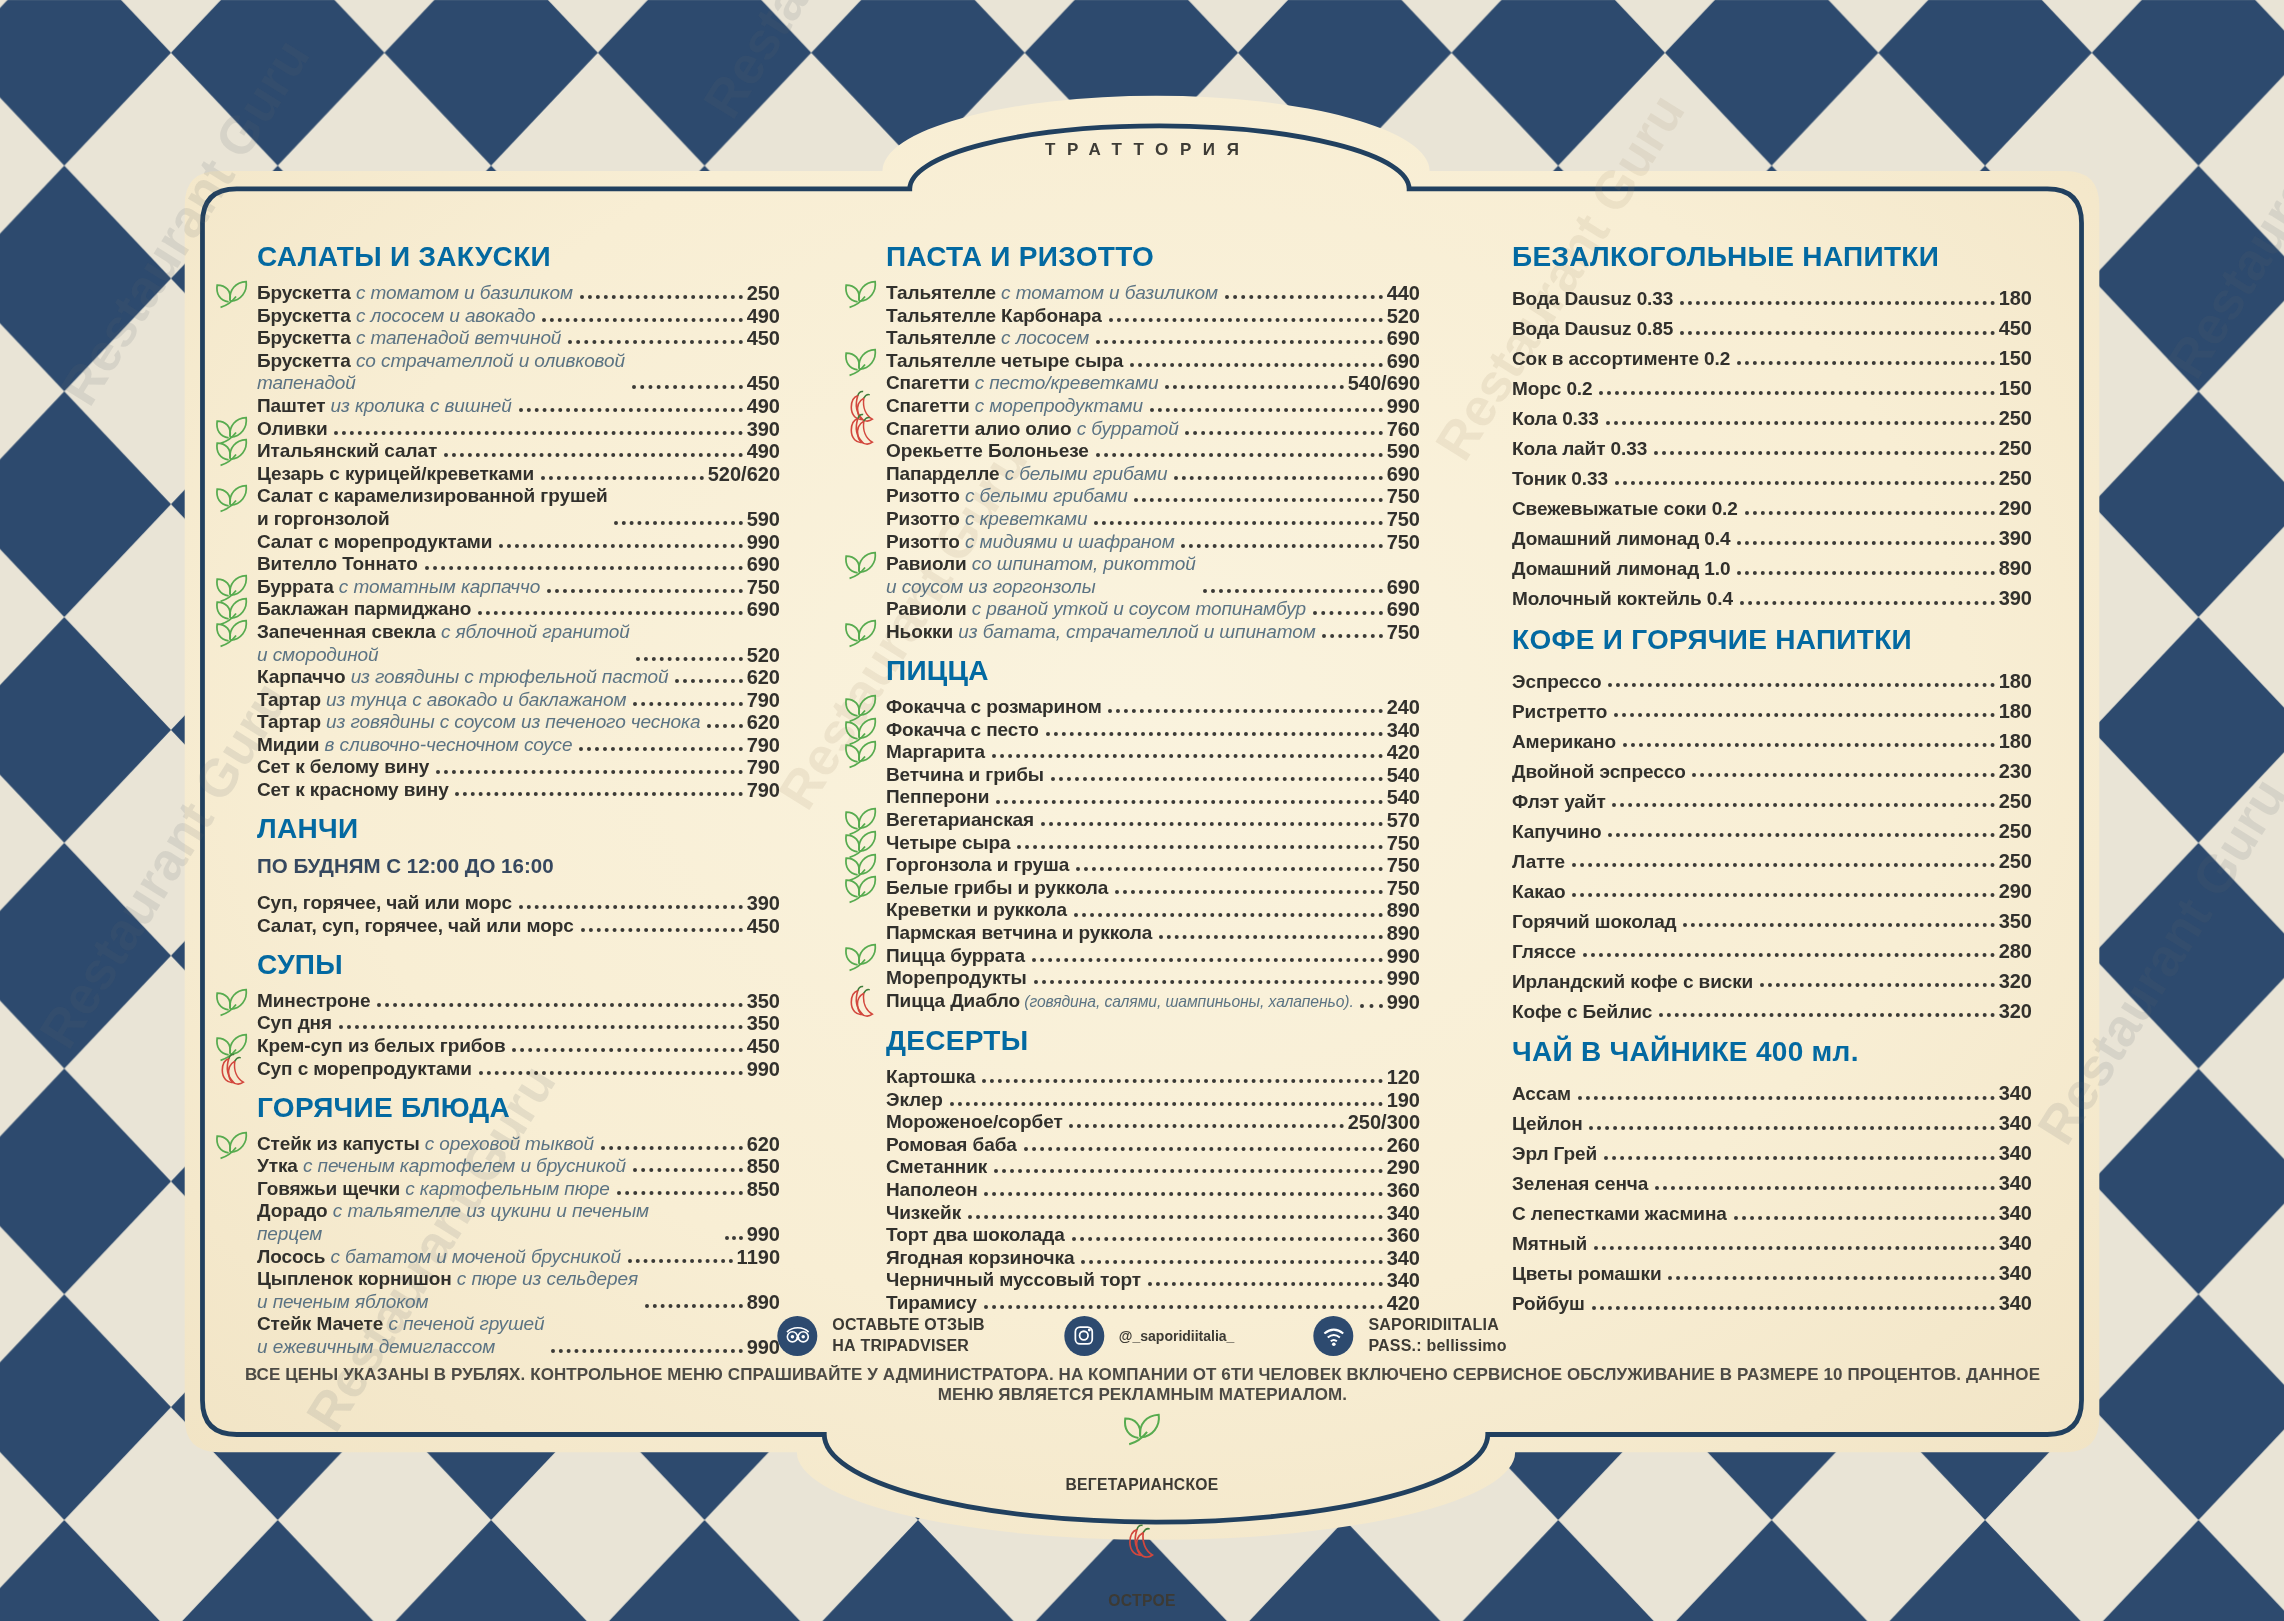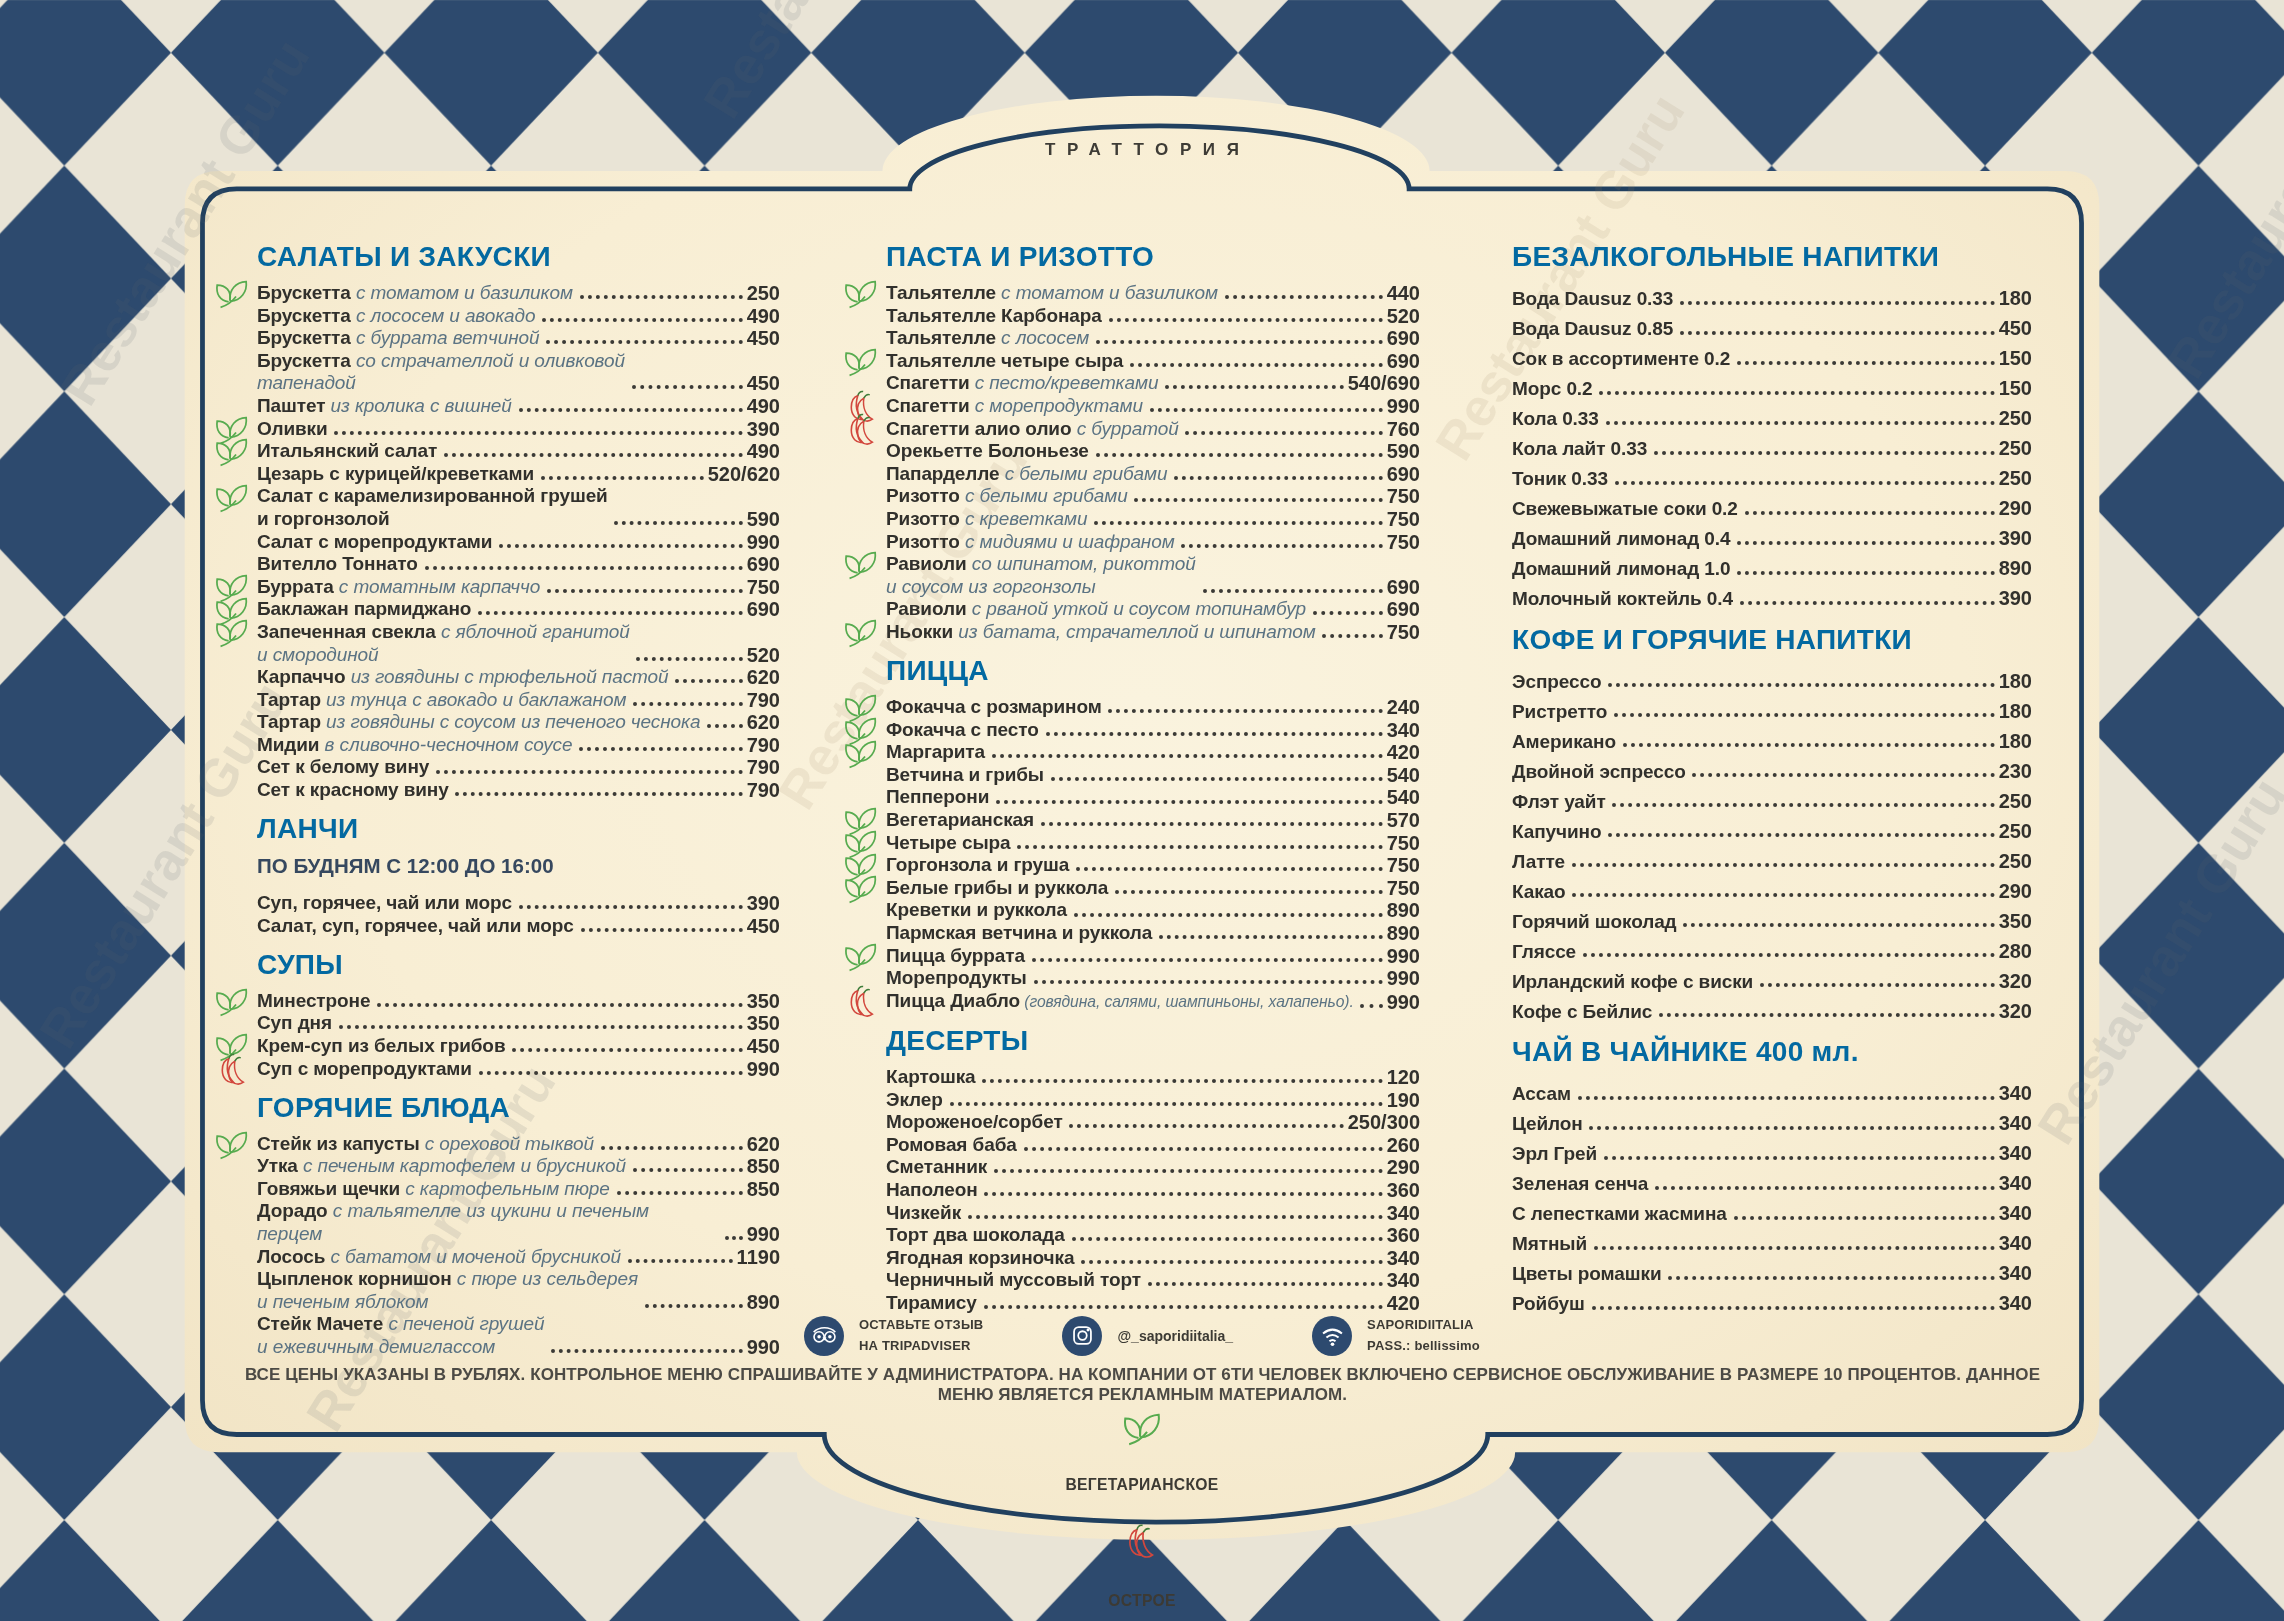--- a/index.html
+++ b/index.html
@@ -40,21 +40,21 @@
   .tagic{position:absolute;top:-2.7px;left:-44px;width:38px;height:31px;}
   .tagic.spicy{width:29px;height:40px;top:-6.8px;left:-38px;}
   .tagic svg{width:100%;height:100%;}
   
   .socials{position:absolute;top:1315px;left:50%;transform:translateX(-50%);
            display:flex;align-items:center;gap:79px;}
   .soc{display:flex;align-items:center;gap:15px;}
   .circ{width:40px;height:40px;border-radius:50%;background:#2d4a6f;
         display:flex;align-items:center;justify-content:center;flex:none;}
   .circ svg{width:27px;height:27px;}
-  .soc .lbl{font-size:13px;font-weight:700;color:#3c3a34;line-height:20.5px;letter-spacing:0.2px;}
+  .soc .lbl{font-size:16px;font-weight:700;color:#3c3a34;line-height:20.5px;letter-spacing:0.2px;}
   .insta-handle{font-size:14px;font-weight:700;color:#3c3a34;}
   .passline b{font-weight:700;}
   
   .disclaimer{position:absolute;top:1365px;left:226px;width:1833px;text-align:center;
               font-size:17px;font-weight:700;color:#4c4a45;letter-spacing:0.1px;}
   .legend{position:absolute;top:1411px;left:50%;transform:translateX(-50%);
           display:flex;align-items:center;gap:28px;flex-direction:column;}
   .legend .lbl{font-size:15.7px;font-weight:700;color:#3c3a34;letter-spacing:0.3px;}
   .legend .ic{width:42px;height:37px;}
   .legend .ic.pep{width:31px;height:42px;}
@@ -115,21 +115,21 @@
             <span class="itext"><b>Брускетта</b><i> с томатом и базиликом</i></span>
             <span class="dots"></span>
             <span class="price">250</span>
           </div>
           <div class="mi">
             <span class="itext"><b>Брускетта</b><i> с лососем и авокадо</i></span>
             <span class="dots"></span>
             <span class="price">490</span>
           </div>
           <div class="mi">
-            <span class="itext"><b>Брускетта</b><i> с буррата ветчиной</i></span>
+            <span class="itext"><b>Брускетта</b><i> с тапенадой ветчиной</i></span>
             <span class="dots"></span>
             <span class="price">450</span>
           </div>
           <div class="mi">
             <span class="itext"><b>Брускетта</b><i> со страчателлой и оливковой</i><br><i>тапенадой</i></span>
             <span class="dots"></span>
             <span class="price">450</span>
           </div>
           <div class="mi">
             <span class="itext"><b>Паштет</b><i> из кролика с вишней</i></span>

